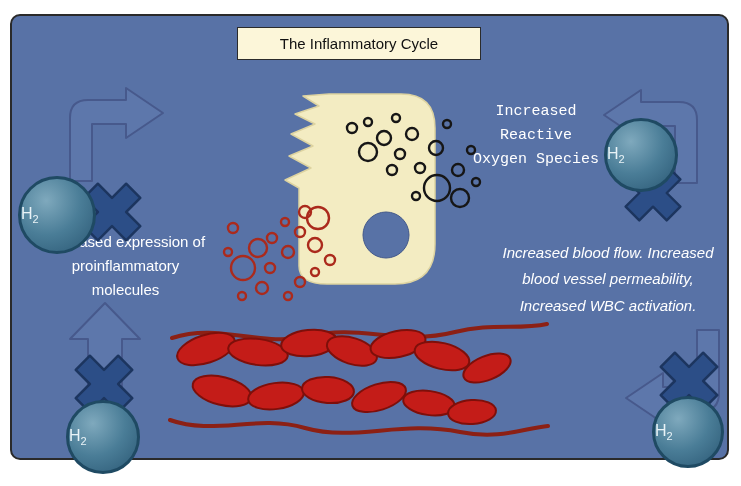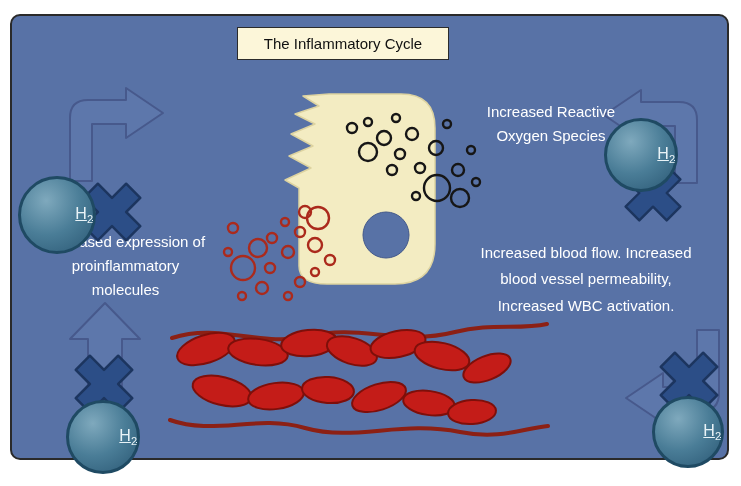--- a/index.html
+++ b/index.html
@@ -1,34 +1,34 @@
 <!DOCTYPE html>
 <html style="--page-bg: #ffffff; --panel-bg: #5872a6; --panel-border: #2a2a2a; --title-bg: #fcf6d9; --title-text: #111111; --text-light: #ffffff; --arrow-fill: #5d77ab; --arrow-stroke: #47598c; --cell-fill: #f3ecc2; --cell-stroke: #ddd3a0; --hole-fill: #5872a6; --red-bubble: #ab2a1c; --black-bubble: #161616; --vessel-stroke: #8c2014; --rbc-fill: #c41c18; --rbc-stroke: #7e0f0a; --sphere-hi: #7fa9bd; --sphere-mid: #4a7d97; --sphere-dark: #2b5874; --sphere-edge: #1f4a63; --sphere-text: #e9f3f7; --x-fill: #2c4e87; --x-stroke: #1c355f;"><head>
 <meta charset="utf-8">
 <style>
   * { margin:0; padding:0; box-sizing:border-box; }
   html,body { background:#fff; font-family:"Liberation Sans", sans-serif; }
   #stage { position:relative; width:741px; height:486px; background:var(--page-bg,#fff); overflow:hidden; }
   .panel { position:absolute; left:10px; top:14px; width:719px; height:446px;
            background:var(--panel-bg,#5872a6); border:2px solid var(--panel-border,#2a2a2a); border-radius:10px; }
   .gfx { position:absolute; left:0; top:0; }
-  .title-box { position:absolute; left:237px; top:27px; width:212px; height:33px;
+  .title-box { position:absolute; left:237px; top:27px; width:244px; height:33px;
                background:var(--title-bg,#fcf6d9); border:1px solid #2b2b2b;
                display:flex; align-items:center; justify-content:center; }
   .title-text { font-size:15px; color:var(--title-text,#111); }
   .label { position:absolute; color:var(--text-light,#fff); font-size:15px; text-align:center; white-space:pre-line; }
   .lbl-cell-damage    { left:183px; top:110px; width:92px;  line-height:1.6; }
-  .lbl-ros            { left:471px; top:100px; width:160px; line-height:1.6; }
+  .lbl-ros            { left:456px; top:100px; width:160px; line-height:1.6;font-family:Liberation Mono, monospace; }
   .lbl-proinflam      { left:28px;  top:230px; width:195px; line-height:1.6; }
-  .lbl-bloodflow      { left:462px; top:240px; width:248px; line-height:1.75; }
+  .lbl-bloodflow      { left:484px; top:240px; width:248px; line-height:1.75;font-style:italic; }
   .sphere { position:absolute; border-radius:50%;
             background: radial-gradient(circle at 35% 30%, var(--sphere-hi,#7fa9bd) 0%, var(--sphere-mid,#4a7d97) 50%, var(--sphere-dark,#2b5874) 100%);
             border:3px solid var(--sphere-edge,#1f4a63);
-            display:flex; align-items:center; justify-content:flex-end;
-            color:var(--sphere-text,#e9f3f7); font-size:16px;text-decoration:underline; }
+            display:flex; align-items:center; justify-content:flex-start;
+            color:var(--sphere-text,#e9f3f7); font-size:16px; }
   .sphere sub { font-size:11px; }
   .xmark { position:absolute; }
   .arrow-path  { fill:var(--arrow-fill,#5d77ab); stroke:var(--arrow-stroke,#47598c); stroke-width:2; stroke-linejoin:round; }
   .cell-shape  { fill:var(--cell-fill,#f3ecc2); stroke:var(--cell-stroke,#ddd3a0); stroke-width:1.5; stroke-linejoin:round; }
   .cell-hole   { fill:var(--hole-fill,#5872a6); stroke:#43598b; stroke-width:1; }
   .bubble-red   { fill:none; stroke:var(--red-bubble,#ab2a1c); stroke-width:2.4; }
   .bubble-black { fill:none; stroke:var(--black-bubble,#161616); stroke-width:2.4; }
   .vessel-wall { fill:none; stroke:var(--vessel-stroke,#8c2014); stroke-width:4; stroke-linecap:round; }
   .rbc { fill:var(--rbc-fill,#c41c18); stroke:var(--rbc-stroke,#7e0f0a); stroke-width:2; }
   .x-shape { fill:var(--x-fill,#2c4e87); stroke:var(--x-stroke,#1c355f); stroke-width:2.5; stroke-linejoin:round; }

